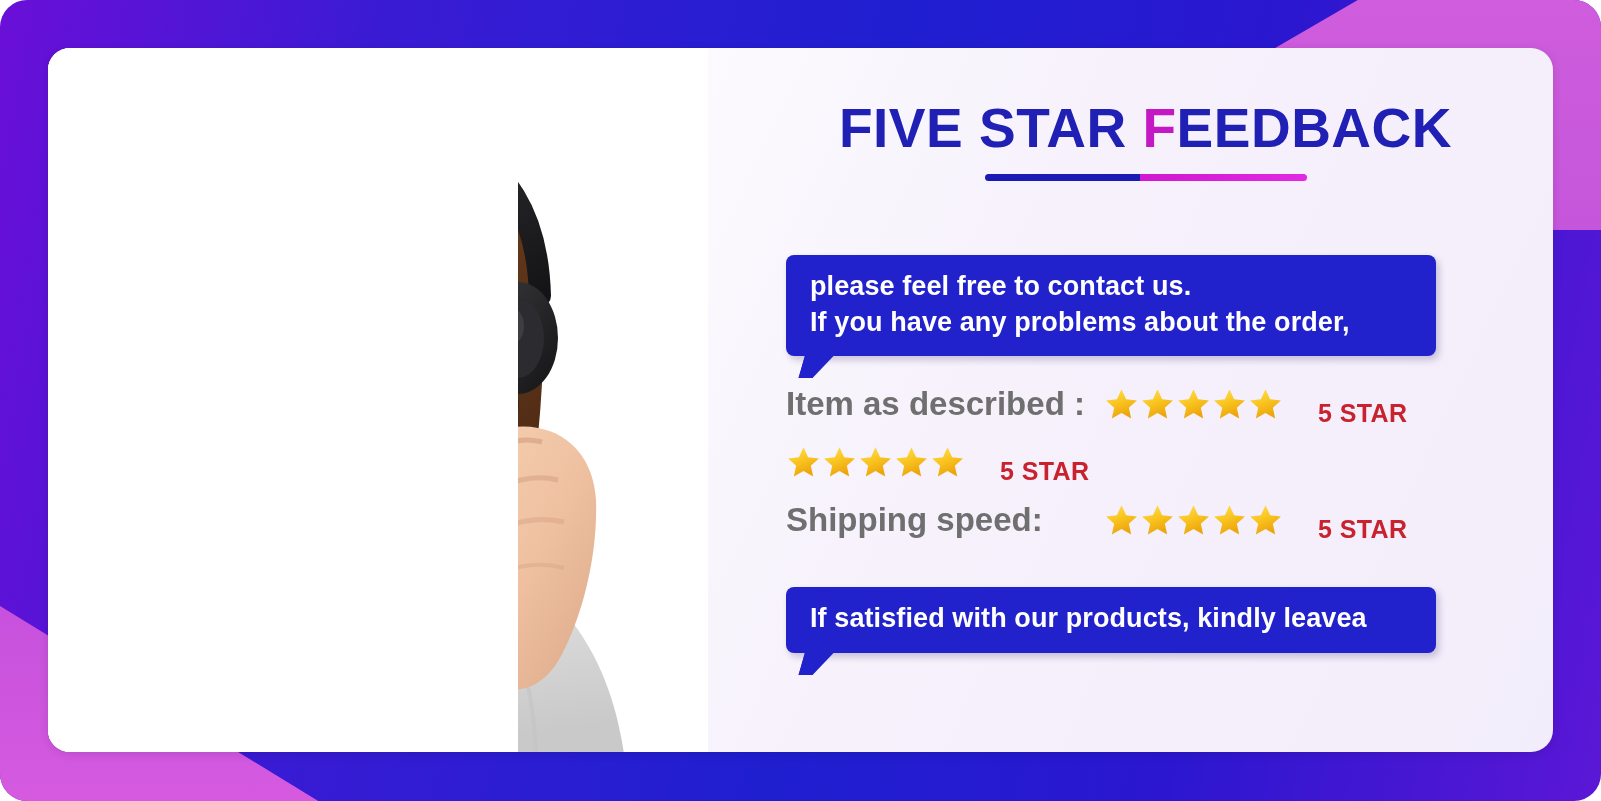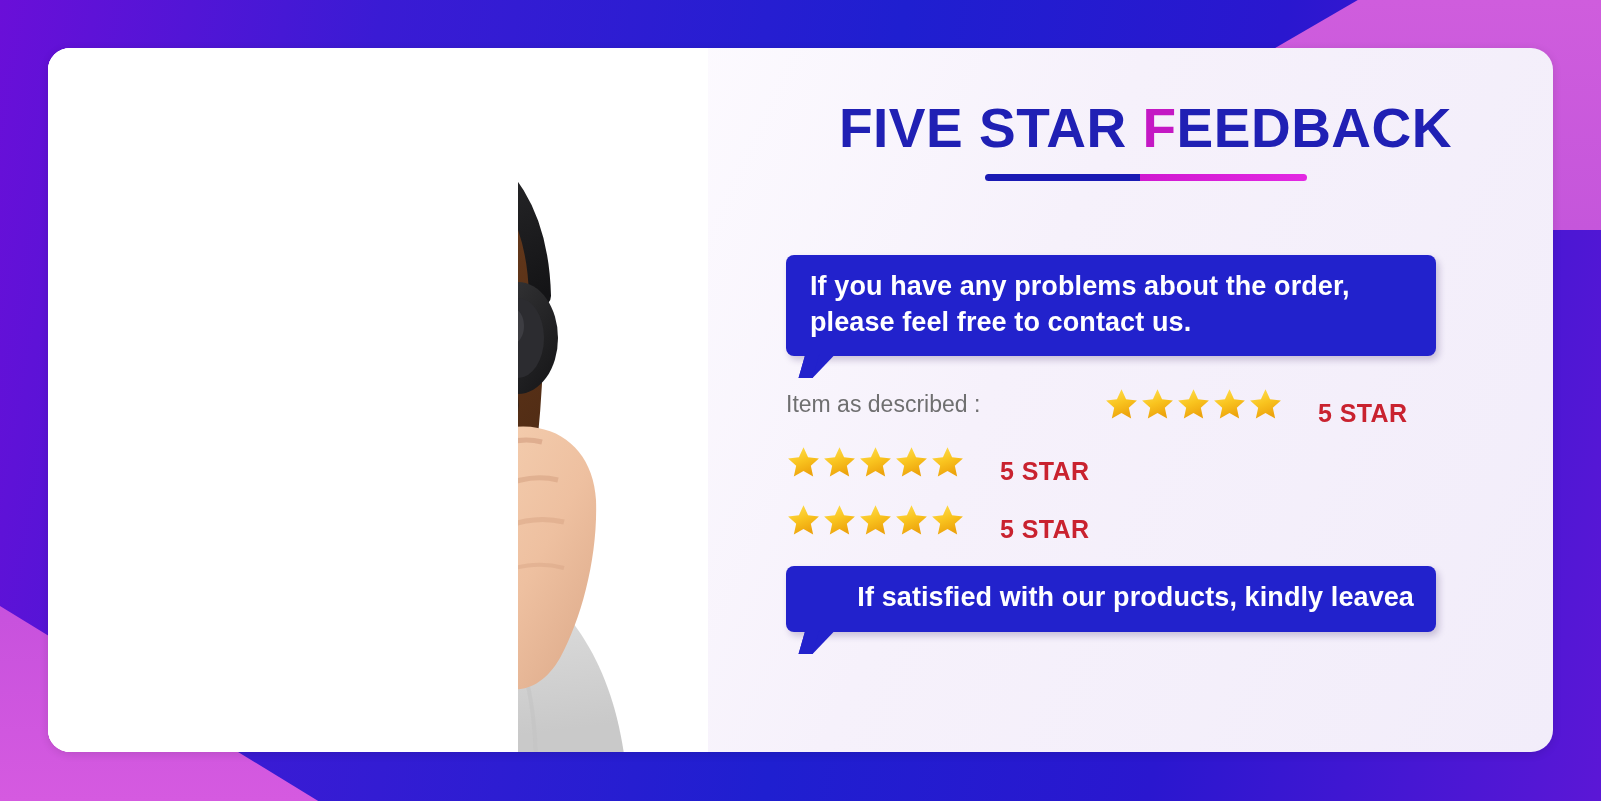--- a/index.html
+++ b/index.html
@@ -11,20 +11,21 @@
     font-family: "Liberation Sans", sans-serif;
   }
 
   
   .banner {
     position: relative;
     width: 1601px;
     height: 801px;
     overflow: hidden;
     background: linear-gradient(100deg, #6a0fd8 0%, #3a1bd4 22%, #1f1fd0 52%, #2a17cf 74%, #5b17d6 100%);
+    border-radius: 27px;
   }
 
   
   .wedge-tr {
     position: absolute;
     top: 0; right: 0;
     width: 640px; height: 230px;
     background: linear-gradient(180deg, #cf5ddd 0%, #c556db 100%);
     clip-path: polygon(100% 0, 100% 100%, 0 100%, 62% 0);
     pointer-events: none;
@@ -156,42 +157,42 @@
     transform: skewX(-16deg);
   }
 
   #bubble-top {
     left: 48px;
     top: 207px;
     width: 604px;
   }
   #bubble-bottom {
     left: 48px;
-    top: 518px;
+    top: 539px;
     width: 604px;
-    text-align: right;
   }
 
   
   .ratings {
     position: absolute;
     left: 48px;
     top: 327px;
     width: 650px;
   }
   .rating-row {
     display: flex;
     align-items: center;
     height: 58px;
   }
   .rating-label {
     width: 318px;
-    font-size: 23px;
+    font-size: 33px;
     color: #6f6f70;
     white-space: nowrap;
+    font-weight: bold;
   }
   .stars {
     width: 190px;
     display: flex;
     align-items: center;
     gap: 1px;
   }
   .star {
     width: 35px;
     height: 34px;
@@ -324,22 +325,22 @@
 
     <div class="content">
 
       <div class="title">
         <span>FIVE STAR </span><span class="accent">F</span><span>EEDBACK</span>
       </div>
 
       <div class="title-rule"></div>
 
       <div class="bubble" id="bubble-top">
+        <span class="ln">please feel free to contact us.</span>
         <span class="ln">If you have any problems about the order,</span>
-        <span class="ln">please feel free to contact us.</span>
       </div>
 
       <div class="ratings">
 
         <div class="rating-row">
           <div class="rating-label">Item as described :</div>
           <div class="stars">
             <svg class="star" viewBox="0 0 32 32">
                 <defs>
                   <linearGradient id="sg1" x1="0" y1="0" x2="0.4" y2="1">
@@ -381,20 +382,21 @@
                 <path d="M16 2 L20.3 11.6 L30.5 12.6 L22.9 19.5 L25.1 29.6 L16 24.4 L6.9 29.6 L9.1 19.5 L1.5 12.6 L11.7 11.6 Z" fill="url(#sg1)"></path>
               </svg>
             <svg class="star" viewBox="0 0 32 32">
                 <path d="M16 2 L20.3 11.6 L30.5 12.6 L22.9 19.5 L25.1 29.6 L16 24.4 L6.9 29.6 L9.1 19.5 L1.5 12.6 L11.7 11.6 Z" fill="url(#sg1)"></path>
               </svg>
           </div>
           <div class="rating-value">5 STAR</div>
         </div>
 
         <div class="rating-row">
+          <div class="rating-label">Shipping speed:</div>
           <div class="stars">
             <svg class="star" viewBox="0 0 32 32">
                 <path d="M16 2 L20.3 11.6 L30.5 12.6 L22.9 19.5 L25.1 29.6 L16 24.4 L6.9 29.6 L9.1 19.5 L1.5 12.6 L11.7 11.6 Z" fill="url(#sg1)"></path>
               </svg>
             <svg class="star" viewBox="0 0 32 32">
                 <path d="M16 2 L20.3 11.6 L30.5 12.6 L22.9 19.5 L25.1 29.6 L16 24.4 L6.9 29.6 L9.1 19.5 L1.5 12.6 L11.7 11.6 Z" fill="url(#sg1)"></path>
               </svg>
             <svg class="star" viewBox="0 0 32 32">
                 <path d="M16 2 L20.3 11.6 L30.5 12.6 L22.9 19.5 L25.1 29.6 L16 24.4 L6.9 29.6 L9.1 19.5 L1.5 12.6 L11.7 11.6 Z" fill="url(#sg1)"></path>
               </svg>

